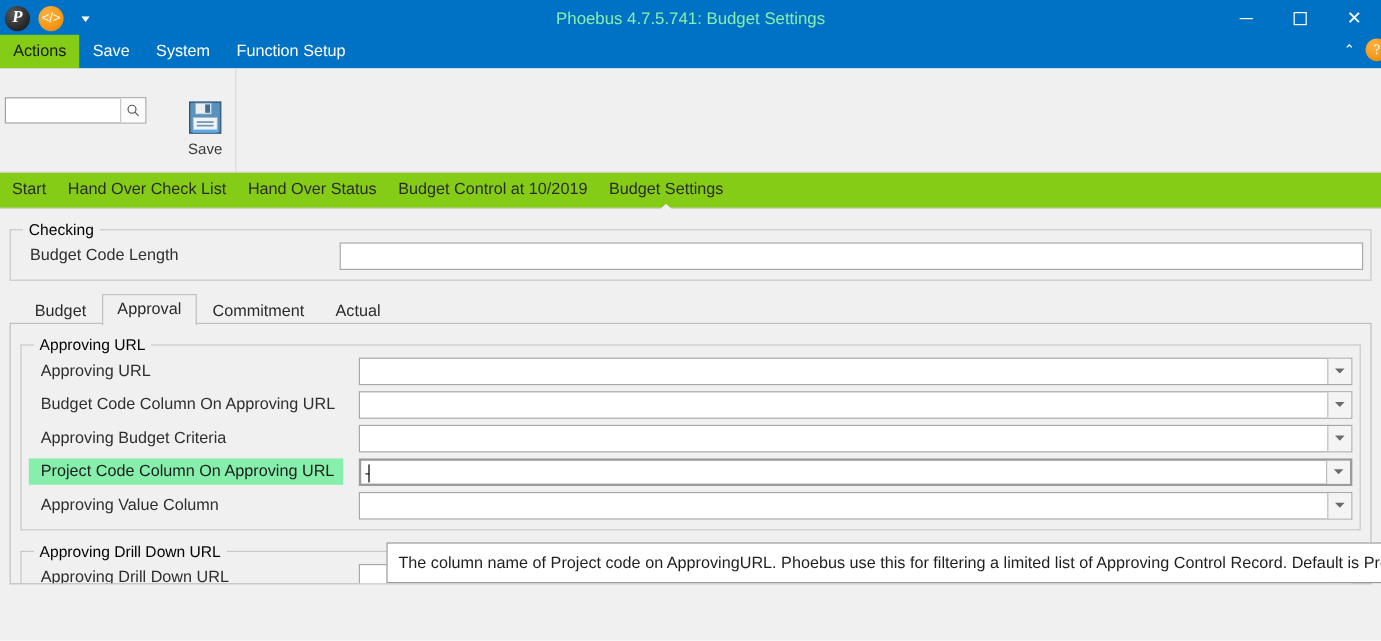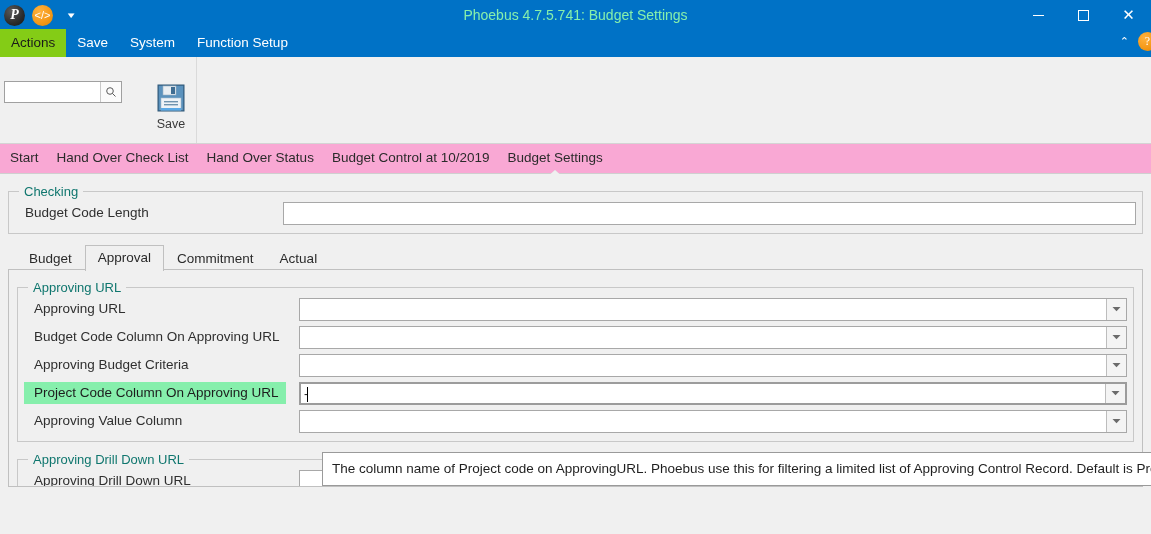--- a/index.html
+++ b/index.html
@@ -222,21 +222,21 @@
     position: absolute;
     right: 5px;
     bottom: 3px;
     width: 10px;
     height: 10px;
   }
 
   
   .doctabs {
     height: 29px;
-    background: #f9a8d4;
+    background: #84cc16;
     display: flex;
     align-items: center;
     border-bottom: 1px solid #cfcfcf;
     position: relative;
     padding-left: 1px;
   }
   .doctab {
     font-size: 13.5px;
     color: #2b2b2b;
     padding: 4px 9px 6px 9px;
@@ -277,21 +277,21 @@
   }
   fieldset.grp {
     border: 1px solid #c8c8c8;
     border-radius: 0;
     margin: 0;
     padding: 0 6px 6px 6px;
     background: transparent;
   }
   fieldset.grp > legend {
     font-size: 13px;
-    color: #0f766e;
+    color: #000000;
     padding: 0 5px;
     margin-left: 4px;
   }
   .field-row {
     display: flex;
     align-items: center;
     height: 28px;
   }
   .field-label {
     font-size: 13.5px;

